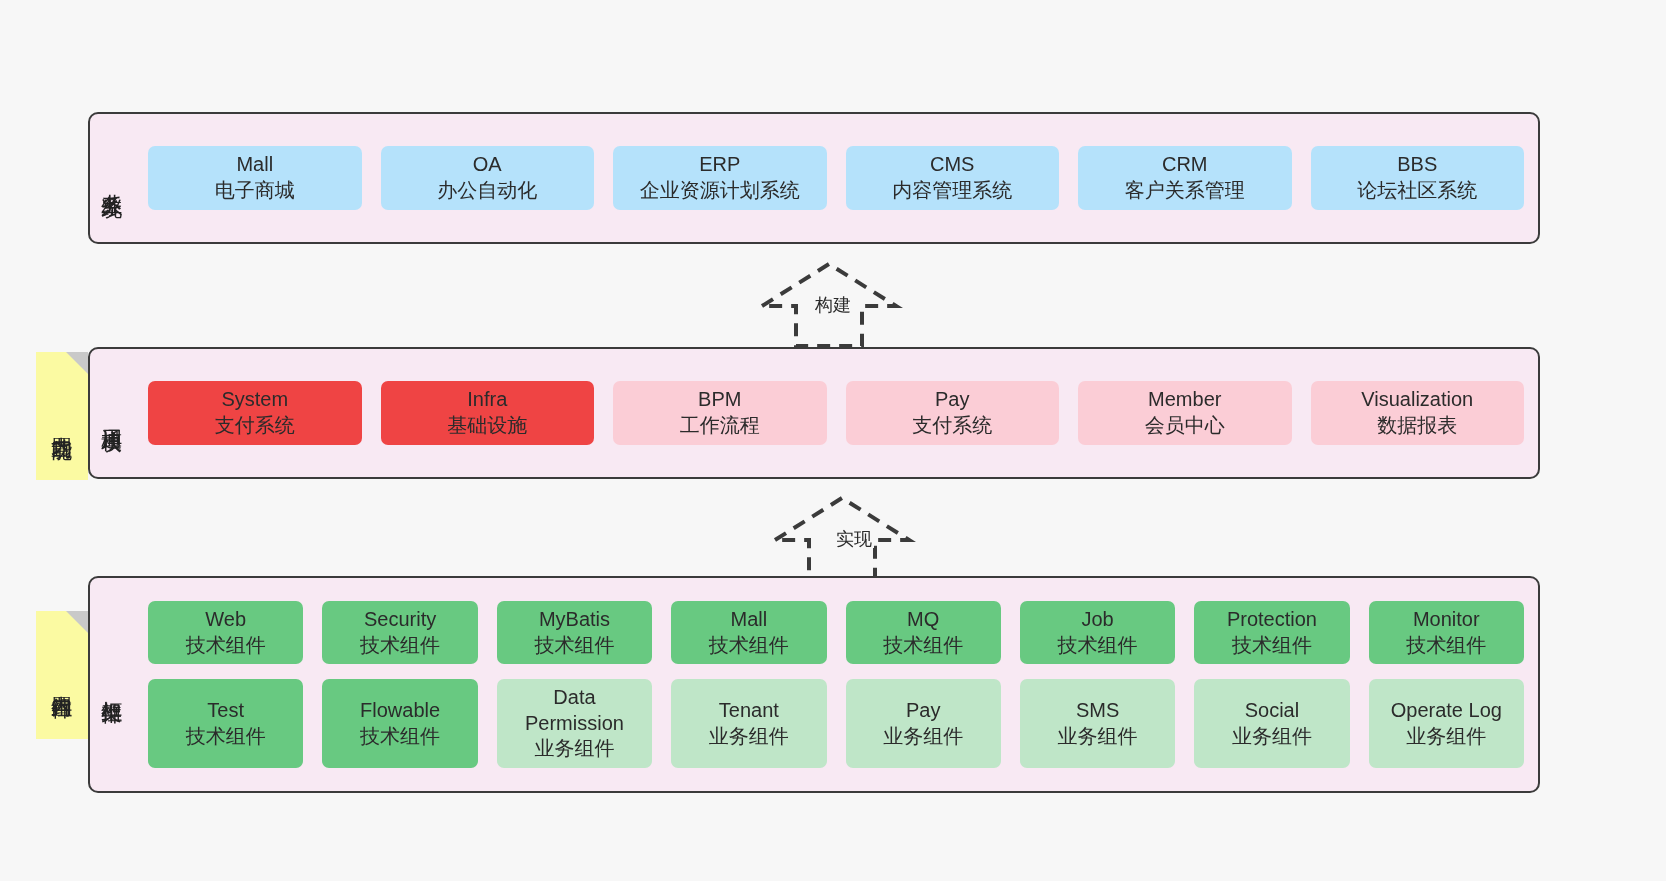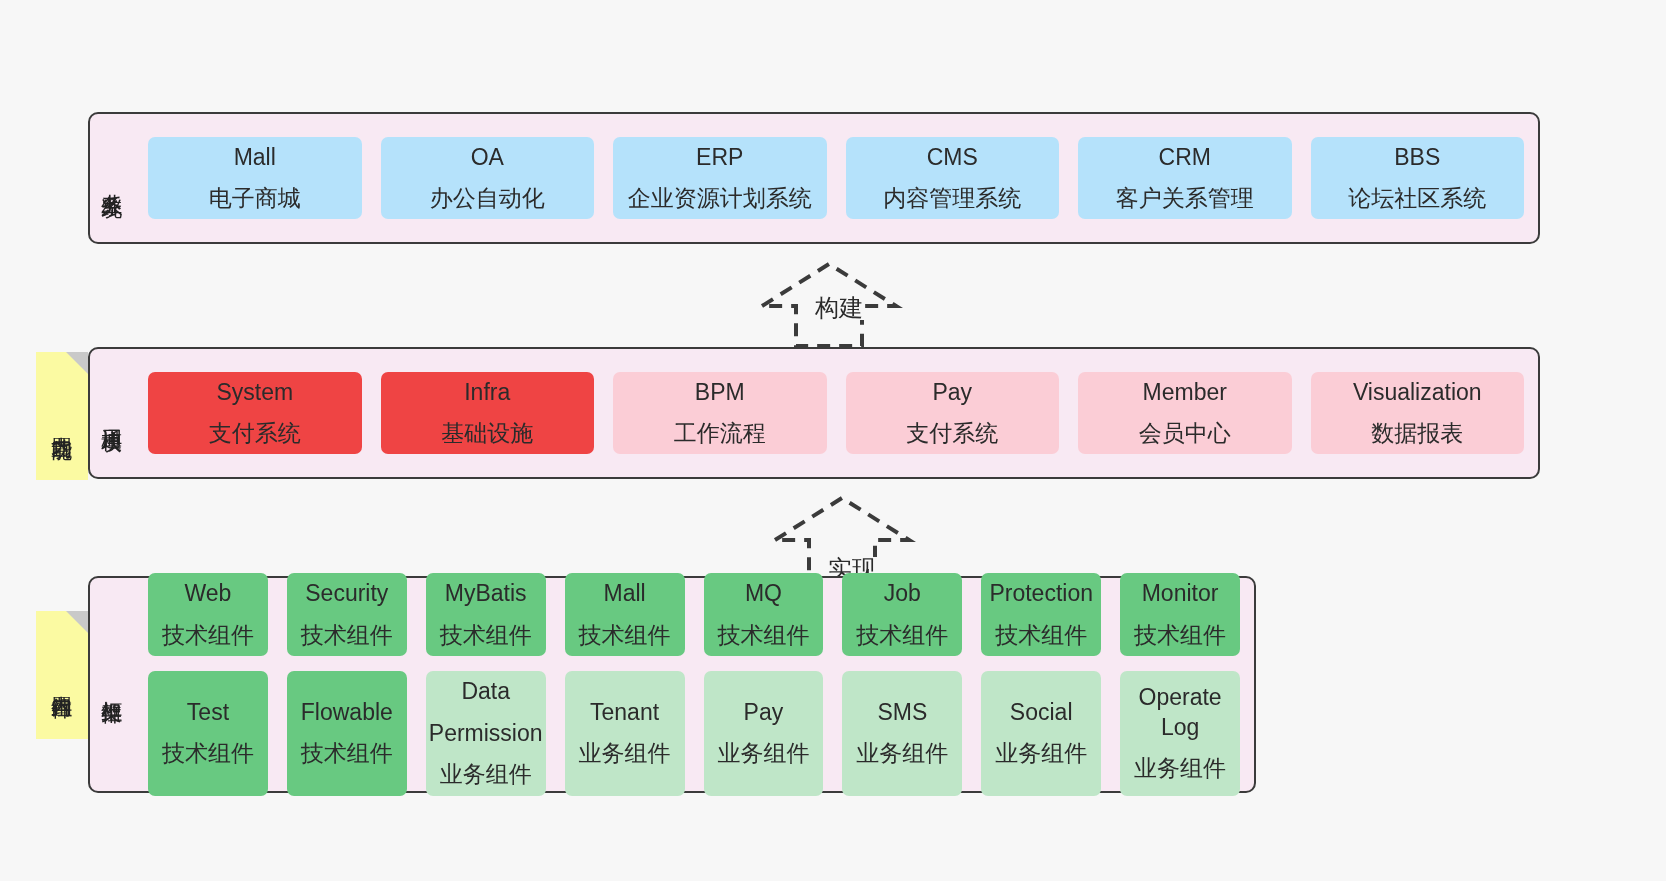--- a/index.html
+++ b/index.html
@@ -51,27 +51,26 @@
     gap:19px;
     align-items:stretch;
   }
   .cell{
     flex:1 1 0;
     border-radius:7px;
     display:flex;
     flex-direction:column;
     align-items:center;
     justify-content:center;
-    font-size:23px;
+    font-size:20px;
     line-height:1.28;
     color:#2b2b2b;
     text-align:center;
     box-sizing:border-box;
     padding:6px 0;
-    gap:12px;
   }
   .cell .l1{display:block;}
   .cell .l2{display:block;text-align:right;}
   .cell .l3{display:block;}
 
   
   .c-blue{background:#b5e2fb;}
   .c-red{background:#ef4444;}
   .c-pink{background:#fbcdd6;}
   .c-green{background:#68c981;}
@@ -100,21 +99,21 @@
     width:0;height:0;
     border-left:22px solid transparent;
     border-top:22px solid #c9c9c9;
   }
 
   
   .conn{position:absolute;}
   .conn svg{display:block;overflow:visible;}
   .conn-label{
     position:absolute;
-    font-size:24px;
+    font-size:18px;
     color:#2b2b2b;
     background:#f7f7f7;
     padding:0 2px;
     white-space:nowrap;
     line-height:1;
   }
 </style>
 </head>
 <body>
 
@@ -192,28 +191,28 @@
           <span class="l2">数据报表</span>
         </div>
       </div>
     </div>
   </div>
 
   <div class="conn" style="left:770px;top:492px;width:145px;height:90px;">
     <svg width="145" height="90" viewBox="0 0 145 90">
       <path d="M 5 48 L 72 6 L 139 48 L 105 48 L 105 88 L 39 88 L 39 48 Z" fill="none" stroke="#3b3b3b" stroke-width="4" stroke-dasharray="13,9" stroke-linecap="butt" stroke-linejoin="miter"></path>
     </svg>
-    <span class="conn-label" style="left:56px;top:38px;margin-top:27px;">实现</span>
+    <span class="conn-label" style="left:64px;top:38px;">实现</span>
   </div>
 
   <div class="note" style="left:36px;top:611px;width:52px;height:128px;">
     <span class="fold"></span>
     <span>内置组件</span>
   </div>
-  <div class="layer" id="layer-2" style="left:88px;top:576px;width:1168px;height:217px;">
+  <div class="layer" id="layer-2" style="left:88px;top:576px;width:1452px;height:217px;">
     <div class="layer-title">框架组件</div>
     <div class="layer-body">
 
       <div class="row">
         <div class="cell c-green">
           <span class="l1">Web</span>
           <span class="l2">技术组件</span>
         </div>
         <div class="cell c-green">
           <span class="l1">Security</span>

